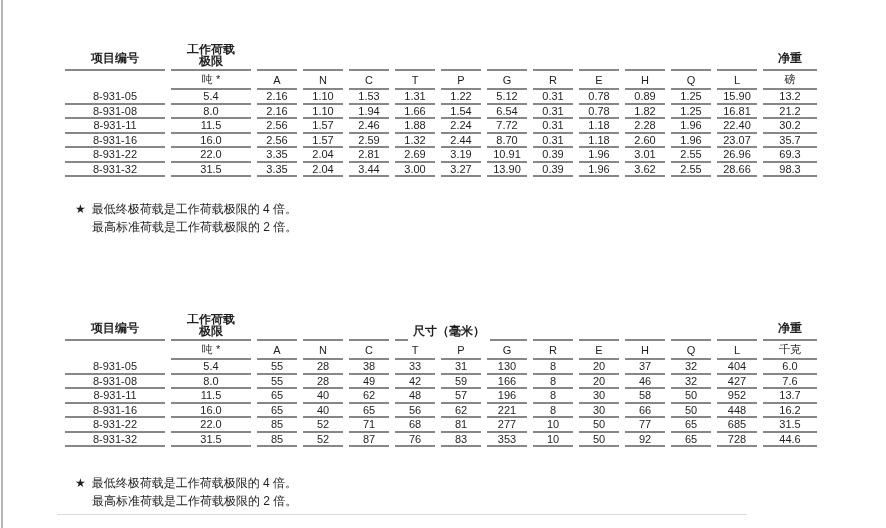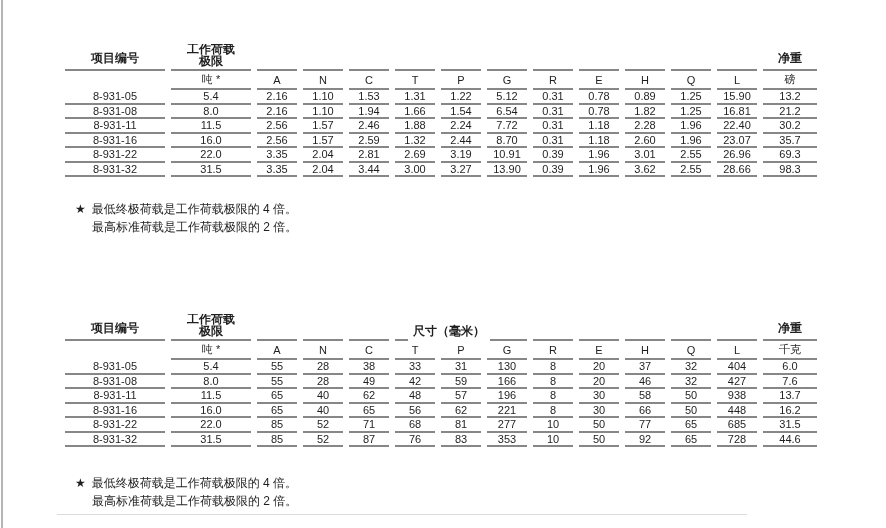--- a/index.html
+++ b/index.html
@@ -297,21 +297,21 @@
             <td class="rule">65</td>
             <td class="rule">40</td>
             <td class="rule">62</td>
             <td class="rule">48</td>
             <td class="rule">57</td>
             <td class="rule">196</td>
             <td class="rule">8</td>
             <td class="rule">30</td>
             <td class="rule">58</td>
             <td class="rule">50</td>
-            <td class="rule">938</td>
+            <td class="rule">952</td>
             <td class="rule">13.7</td>
           </tr>
           <tr>
             <td class="rule item-cell">8-931-16</td>
             <td class="rule">16.0</td>
             <td class="rule">65</td>
             <td class="rule">40</td>
             <td class="rule">65</td>
             <td class="rule">56</td>
             <td class="rule">62</td>

